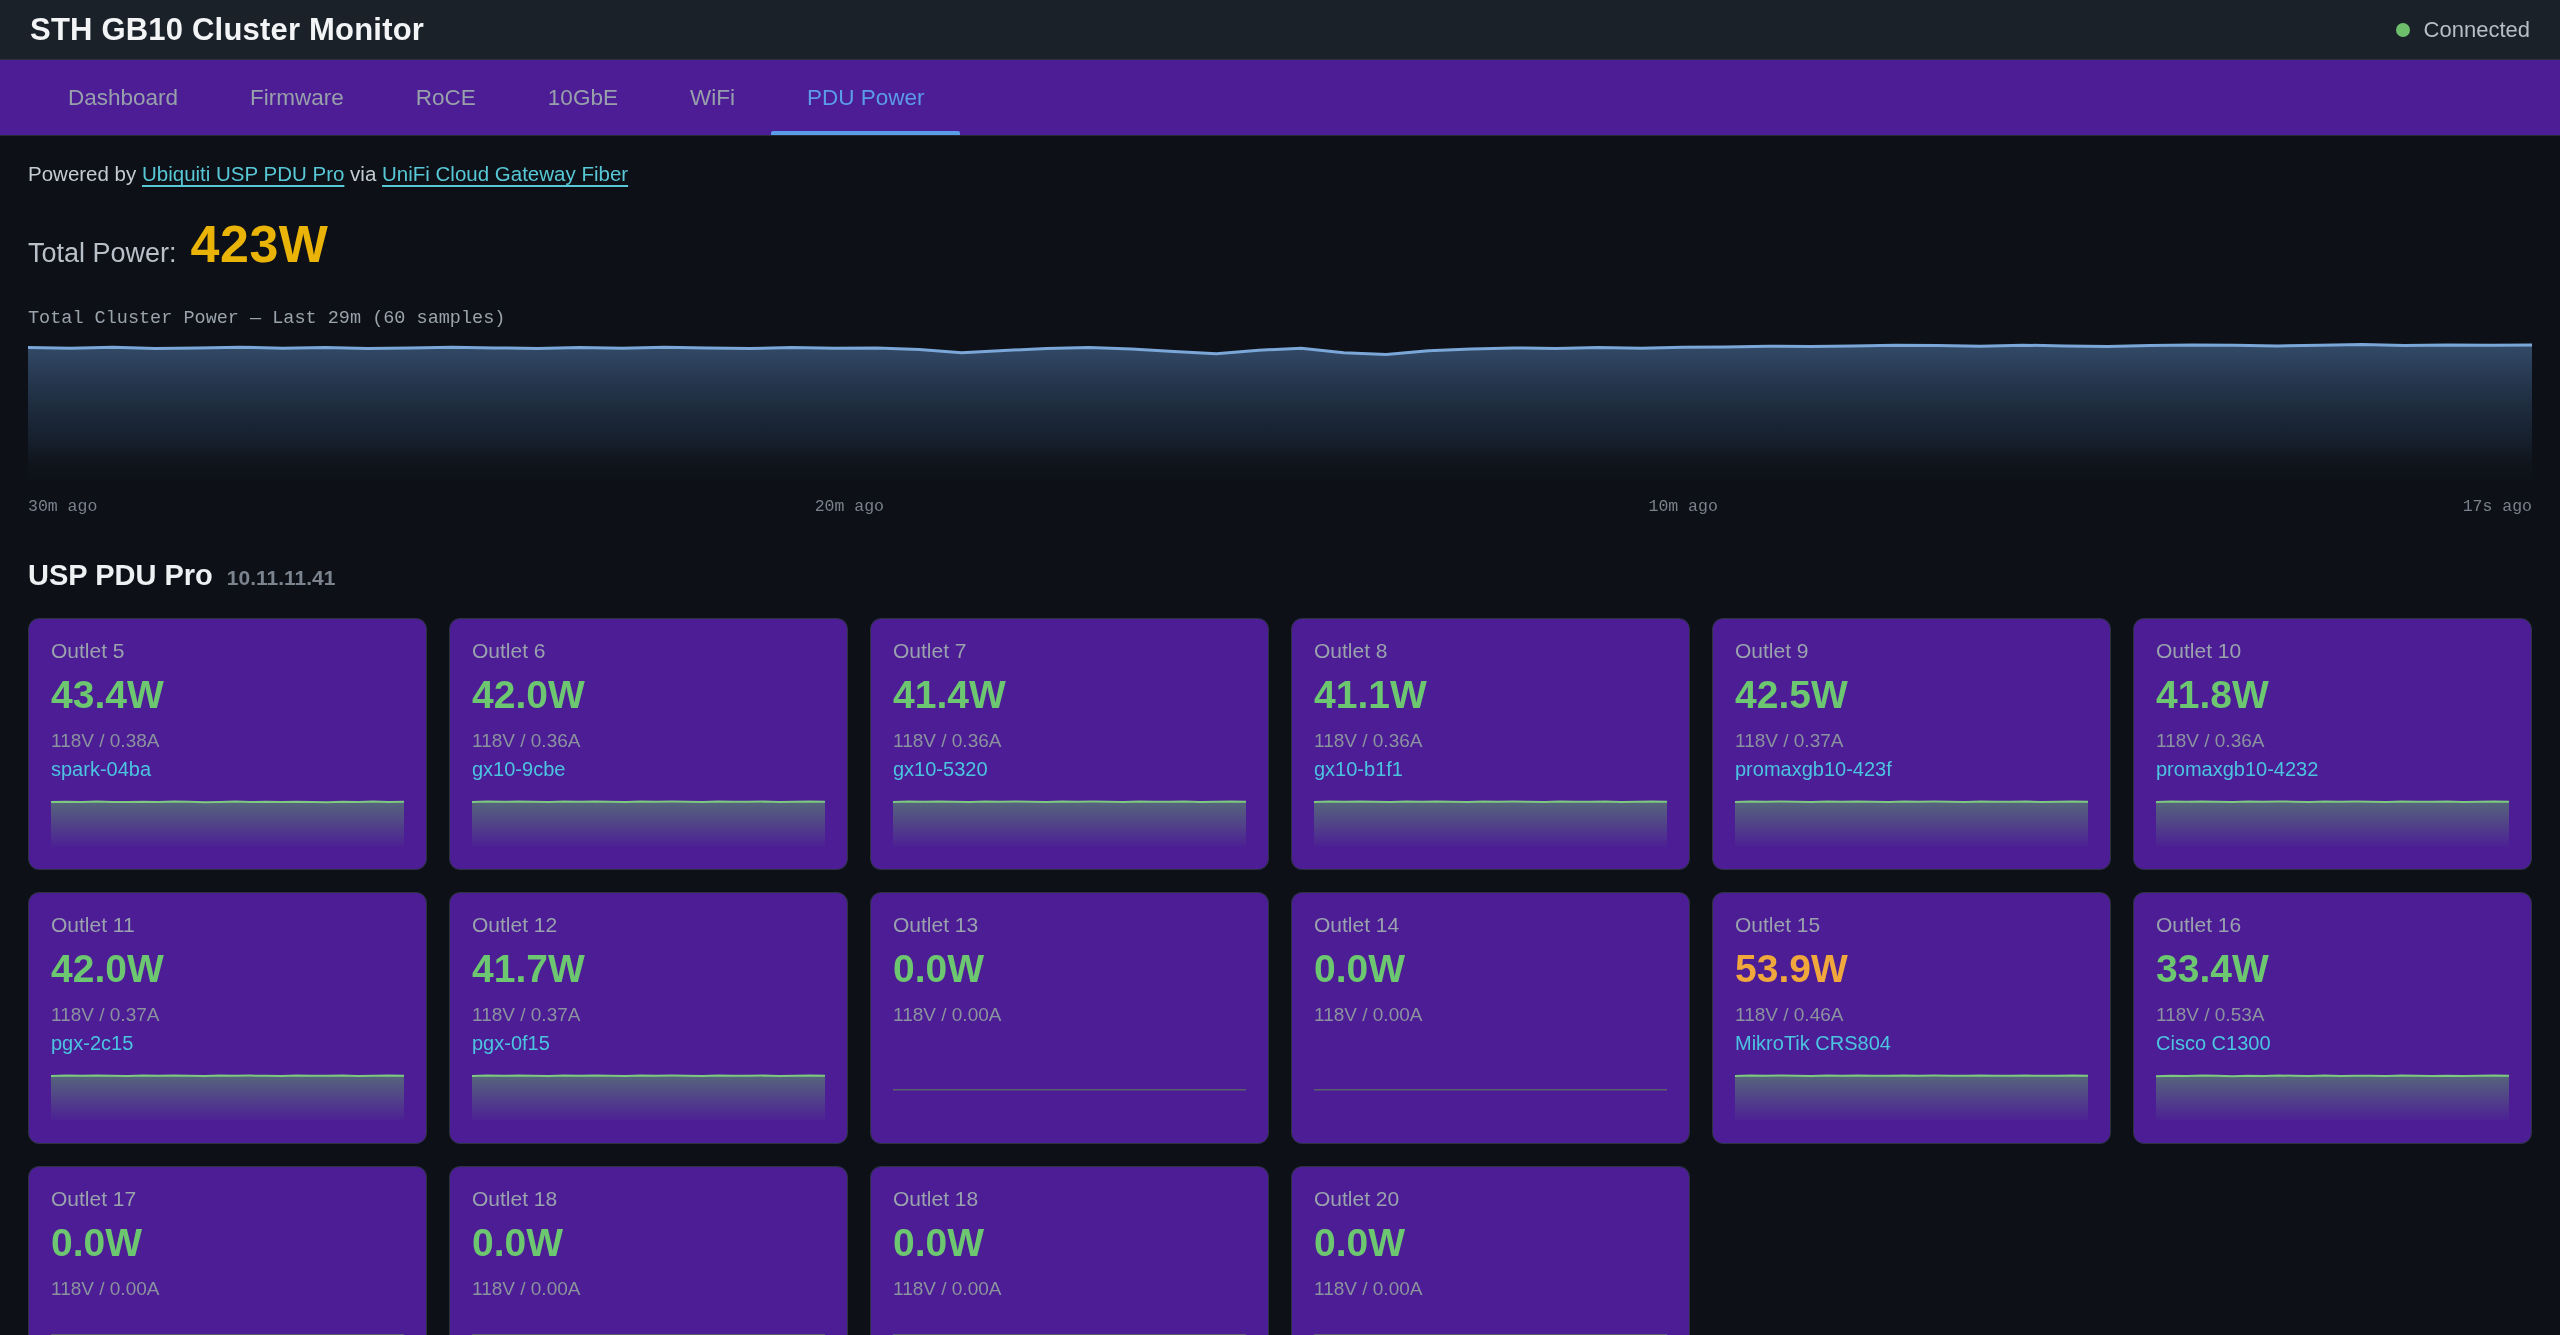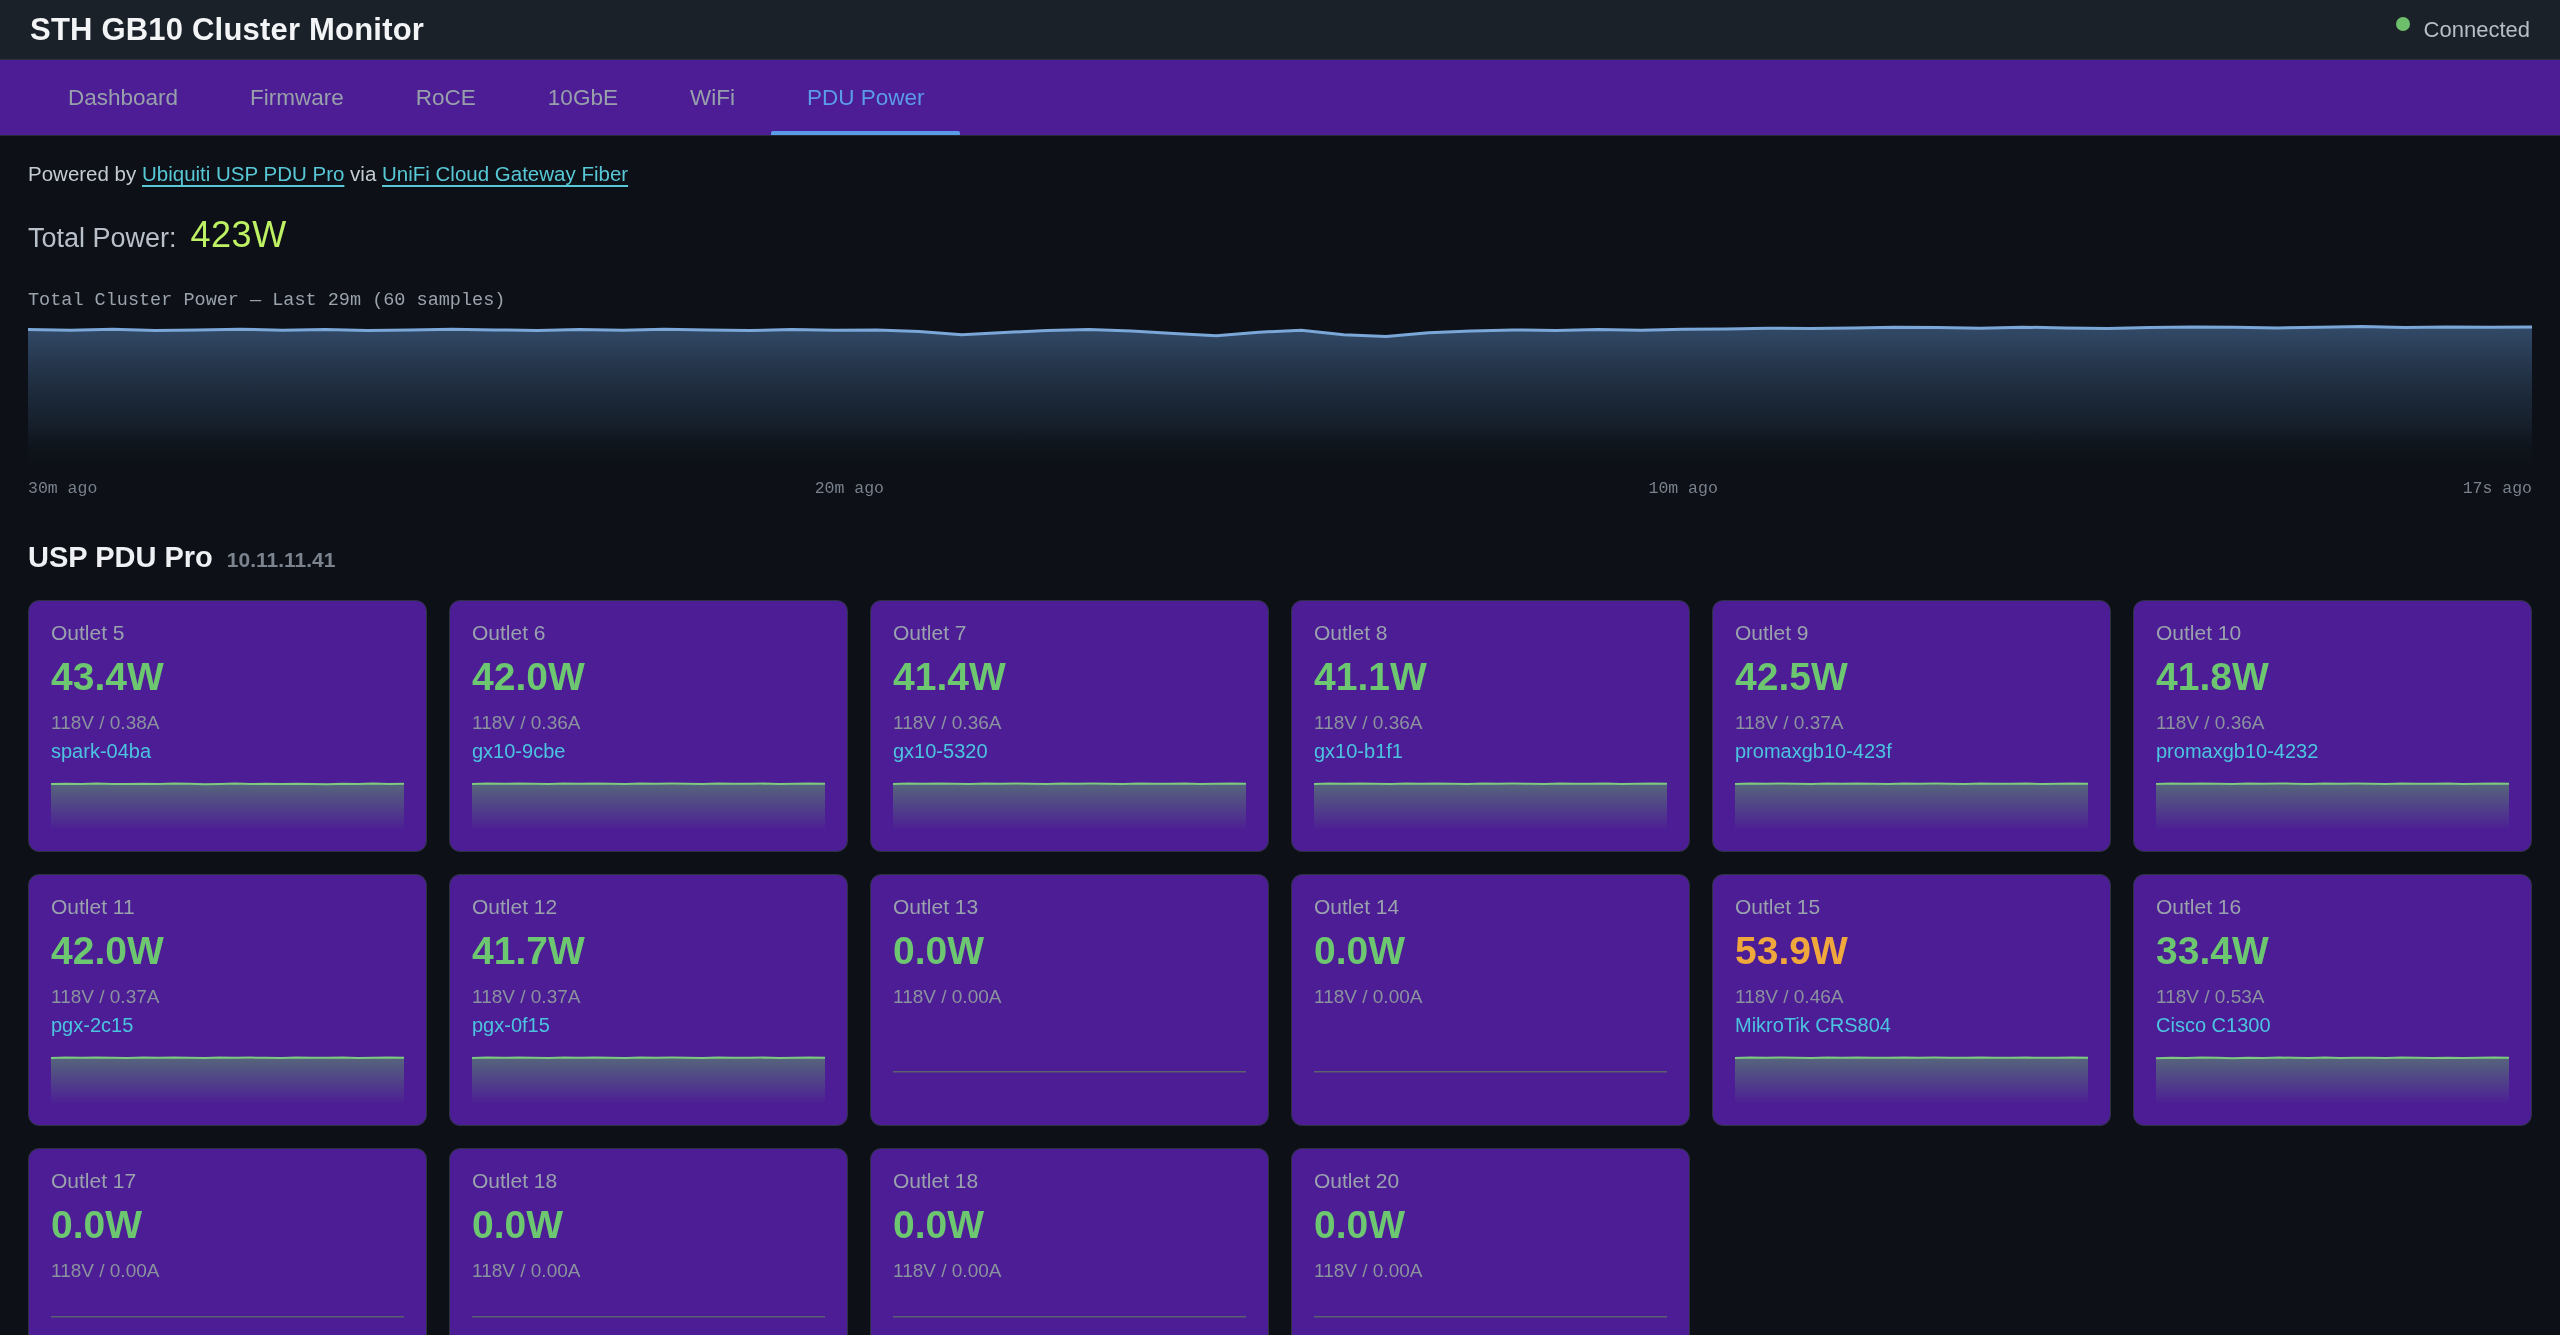--- a/index.html
+++ b/index.html
@@ -10,21 +10,21 @@
     font-family:"Liberation Sans","DejaVu Sans",sans-serif;
     overflow:hidden;
   }
   
   .topbar {
     height:60px; background:#1b2129;
     display:flex; align-items:center; justify-content:space-between;
     padding:0 30px; border-bottom:1px solid #2c333e;
   }
   .app-title { font-size:31px; font-weight:700; letter-spacing:.2px; color:#f2f4f6; }
-  .conn { display:flex; gap:14px; font-size:22px; color:#b6bec7; }
+  .conn { display:flex; align-items:center; gap:14px; font-size:22px; color:#b6bec7; }
   .conn .dot { width:14px; height:14px; border-radius:50%; background:#6dbf6b; }
   
   .tabs {
     height:76px; background:#4c1d95; border-bottom:1px solid #262d37;
     display:flex; align-items:stretch; padding:0 32px; gap:0;
   }
   .tab {
     background:none; border:none; cursor:pointer;
     font-family:inherit; font-size:22.5px; color:#97a0ab;
     padding:0 36px; position:relative; display:flex; align-items:center;
@@ -33,21 +33,21 @@
   .tab.active::after {
     content:""; position:absolute; left:0; right:0; bottom:0; height:4px;
     background:#5b9ce8; border-radius:2px 2px 0 0;
   }
   
   .main { padding:0 28px; }
   .powered { margin-top:26px; font-size:20.5px; color:#c4cbd3; }
   .powered a { color:#58c8d6; text-decoration:underline; text-underline-offset:4px; }
   .totalpower { margin-top:28px; display:flex; align-items:baseline; gap:14px; }
   .totalpower .lbl { font-size:27px; color:#b9c0c9; }
-  .totalpower .val { font-size:36px; font-weight:400; color:#bef264; letter-spacing:.5px; }
+  .totalpower .val { font-size:52px; font-weight:700; color:#eab308; letter-spacing:.5px; }
   
   .chart-sec { margin-top:34px;font-family:Liberation Mono, monospace; }
   .chart-title { font-size:18.5px; color:#9aa2ac; margin-bottom:10px; }
   .bigchart { width:2504px; height:148px; display:block; }
   .xlabels { position:relative; height:24px; margin-top:10px; font-size:16.5px; color:#79818c; }
   .xlabels span { position:absolute; top:0; white-space:nowrap; }
   
   .pdu-head { margin-top:38px; display:flex; align-items:baseline; gap:14px; }
   .pdu-name { font-size:29px; font-weight:700; color:#eef0f3; }
   .pdu-ip { font-size:21px; font-weight:700; color:#7b838e; }

